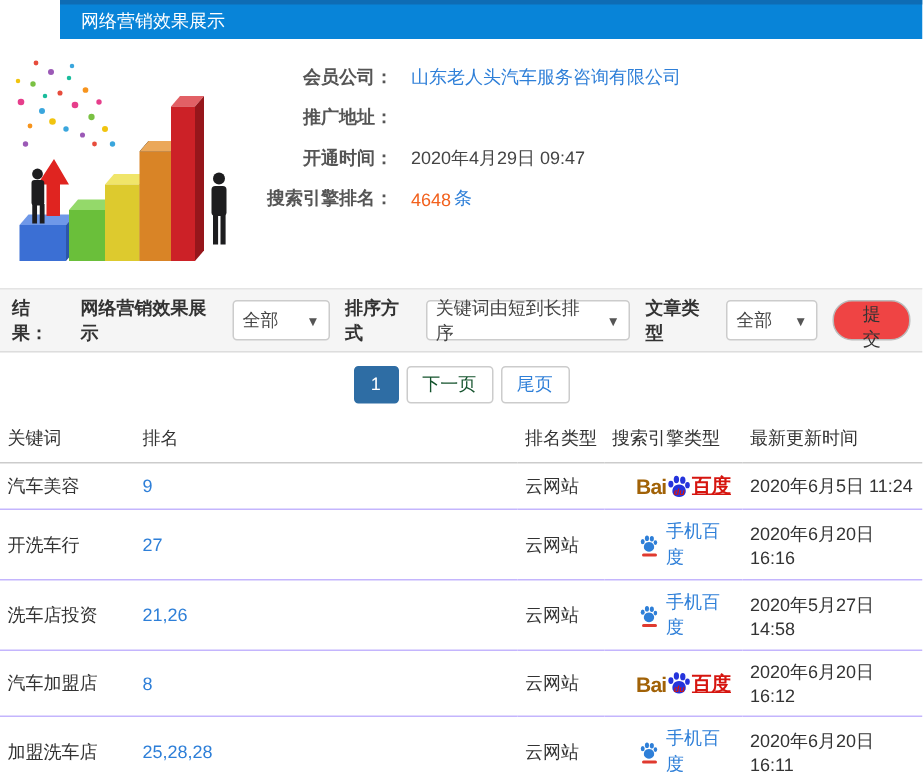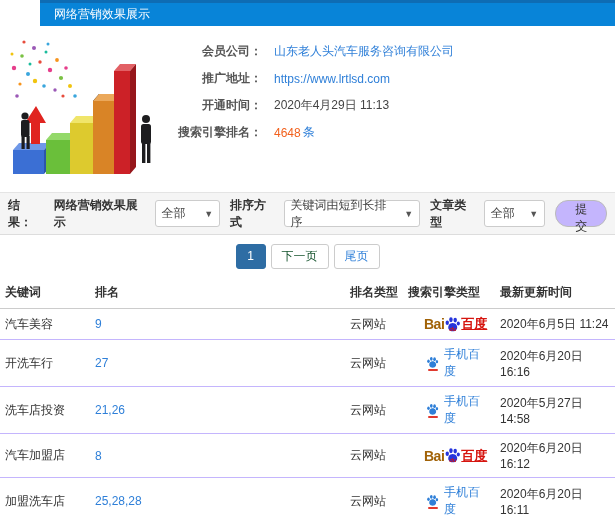--- a/index.html
+++ b/index.html
@@ -25,35 +25,35 @@
   .filter-bar { height:43px; background:#f5f5f5; border-top:1px solid #e4e4e4;
     border-bottom:1px solid #ddd; display:flex; align-items:center; padding:16px 8px; }
   .filter-result-label { font-weight:bold; color:#333; }
   .filter-spacer { flex:1; }
   .filter-label { font-weight:bold; color:#333; margin:0 6px 0 10px; }
   .select-box { display:inline-flex; align-items:center; justify-content:space-between;
     background:#fff; border:1px solid #ccc; border-radius:3px; height:27px;
     padding:0 6px; color:#444; cursor:pointer; }
   .select-box .caret { color:#555; font-size:9px; margin-left:6px; }
   .w1 { width:66px; } .w2 { width:138px; } .w3 { width:62px; }
-  .submit-btn { margin-left:10px; height:27px; padding:0 13px; background:#c4b5fd;
+  .submit-btn { margin-left:10px; height:27px; padding:0 13px; background:#ef4444;
     border:1px solid #bbb; border-radius:13px; color:#333; font-size:12px; cursor:pointer; }
 
   
   .pagination { display:flex; justify-content:center; gap:5px; padding:9px 0 8px 0; }
   .page-btn { min-width:30px; height:25px; line-height:23px; text-align:center;
     padding:0 10px; border:1px solid #ccc; border-radius:3px; background:#fff;
     color:#14532d; cursor:pointer; display:inline-block; }
   .page-btn.active { background:#2e6da4; border-color:#2e6da4; color:#fff; }
   .page-btn.last { color:#2e7fd8; }
 
   
   table { width:615px; border-collapse:collapse; table-layout:fixed; font-size:12px; }
   col.c1{width:90px;} col.c2{width:255px;} col.c3{width:58px;} col.c4{width:92px;} col.c5{width:120px;}
-  th { text-align:left; font-weight:bold; color:#333; padding:7px 5px; border-bottom:1px solid #ccc; }
+  th { text-align:left; font-weight:normal; color:#333; padding:7px 5px; border-bottom:1px solid #ccc; }
   td { padding:6px 5px; border-bottom:1px solid #c4b5fd; color:#333; height:27px; }
   td.rank { color:#2e7fd8; }
 
   
   .baidu-logo { display:inline-flex; align-items:center; margin-left:16px; }
   .bai-txt { color:#a16207; font-weight:bold; font-size:14px; letter-spacing:-0.5px; }
   .bd-cn { color:#d6150f; font-weight:bold; font-size:13px;text-decoration:underline; }
   .paw-wrap { position:relative; display:inline-block; line-height:0; }
   .du-label { position:absolute; bottom:1px; left:50%; transform:translateX(-50%);
     color:#d6150f; font-size:6px; font-weight:bold; line-height:1; }
@@ -138,25 +138,24 @@
       </g>
     </svg>
   </div>
   <div class="info-rows">
     <div class="info-row">
       <span class="info-label">会员公司：</span>
       <a class="info-value" href="#">山东老人头汽车服务咨询有限公司</a>
     </div>
     <div class="info-row">
       <span class="info-label">推广地址：</span>
-      <a class="info-value" href="#">https://www.lrtlsd.com</a>
     </div>
     <div class="info-row">
       <span class="info-label">开通时间：</span>
-      <span class="info-value plain">2020年4月29日 11:13</span>
+      <span class="info-value plain">2020年4月29日 09:47</span>
     </div>
     <div class="info-row">
       <span class="info-label">搜索引擎排名：</span>
       <span class="num-orange">4648</span>
       <span class="suffix-blue">条</span>
     </div>
   </div>
 </div>
 
 <div class="filter-bar">

